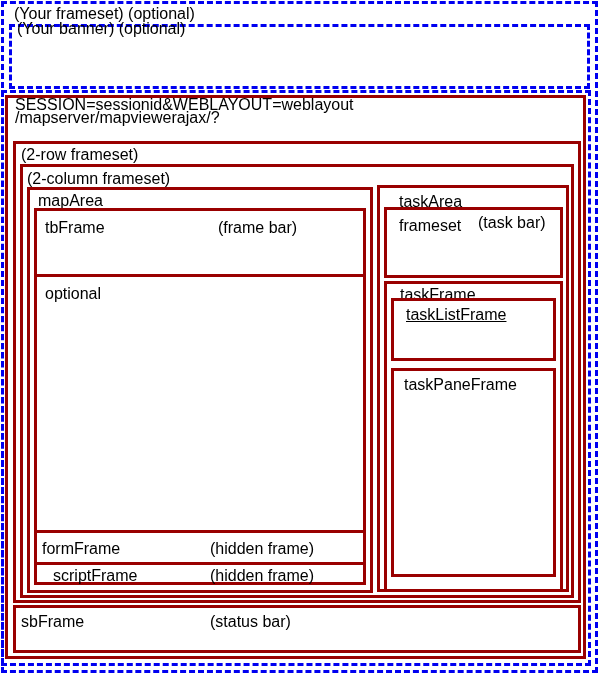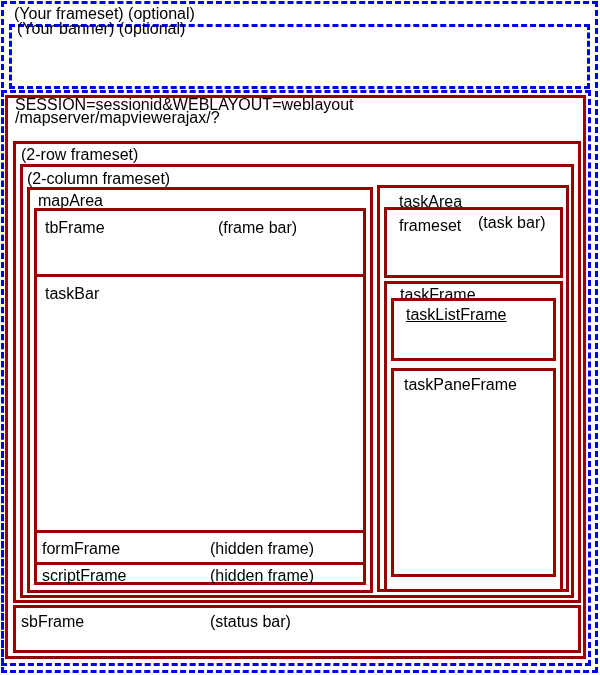--- a/index.html
+++ b/index.html
@@ -47,28 +47,28 @@
 
   <div class="b maroon" style="left:27px;top:187px;width:346px;height:406px;"></div>
   <div class="lbl" style="left:38px;top:192px;">mapArea</div>
 
   <div class="b maroon" style="left:34px;top:208px;width:332px;height:377px;">
     <div class="row" style="height:63px;">
       <span class="lbl" style="left:8px;top:8px;">tbFrame</span>
       <span class="lbl" style="left:181px;top:8px;">(frame bar)</span>
     </div>
     <div class="row" style="height:256px;">
-      <span class="lbl" style="left:8px;top:8px;">taskBar</span>
+      <span class="lbl" style="left:8px;top:8px;">optional</span>
     </div>
     <div class="row" style="height:32px;">
       <span class="lbl" style="left:5px;top:7px;">formFrame</span>
       <span class="lbl" style="left:173px;top:7px;">(hidden frame)</span>
     </div>
     <div class="row" style="height:20px;">
-      <span class="lbl" style="left:5px;top:2px;">scriptFrame</span>
+      <span class="lbl" style="left:16px;top:2px;">scriptFrame</span>
       <span class="lbl" style="left:173px;top:2px;">(hidden frame)</span>
     </div>
   </div>
 
   <div class="b maroon" style="left:377px;top:185px;width:192px;height:407px;"></div>
   <div class="lbl" style="left:399px;top:193px;">taskArea</div>
 
   <div class="b maroon" style="left:384px;top:207px;width:179px;height:71px;"></div>
   <div class="lbl" style="left:399px;top:217px;">frameset</div>
   <div class="lbl" style="left:478px;top:214px;">(task bar)</div>

